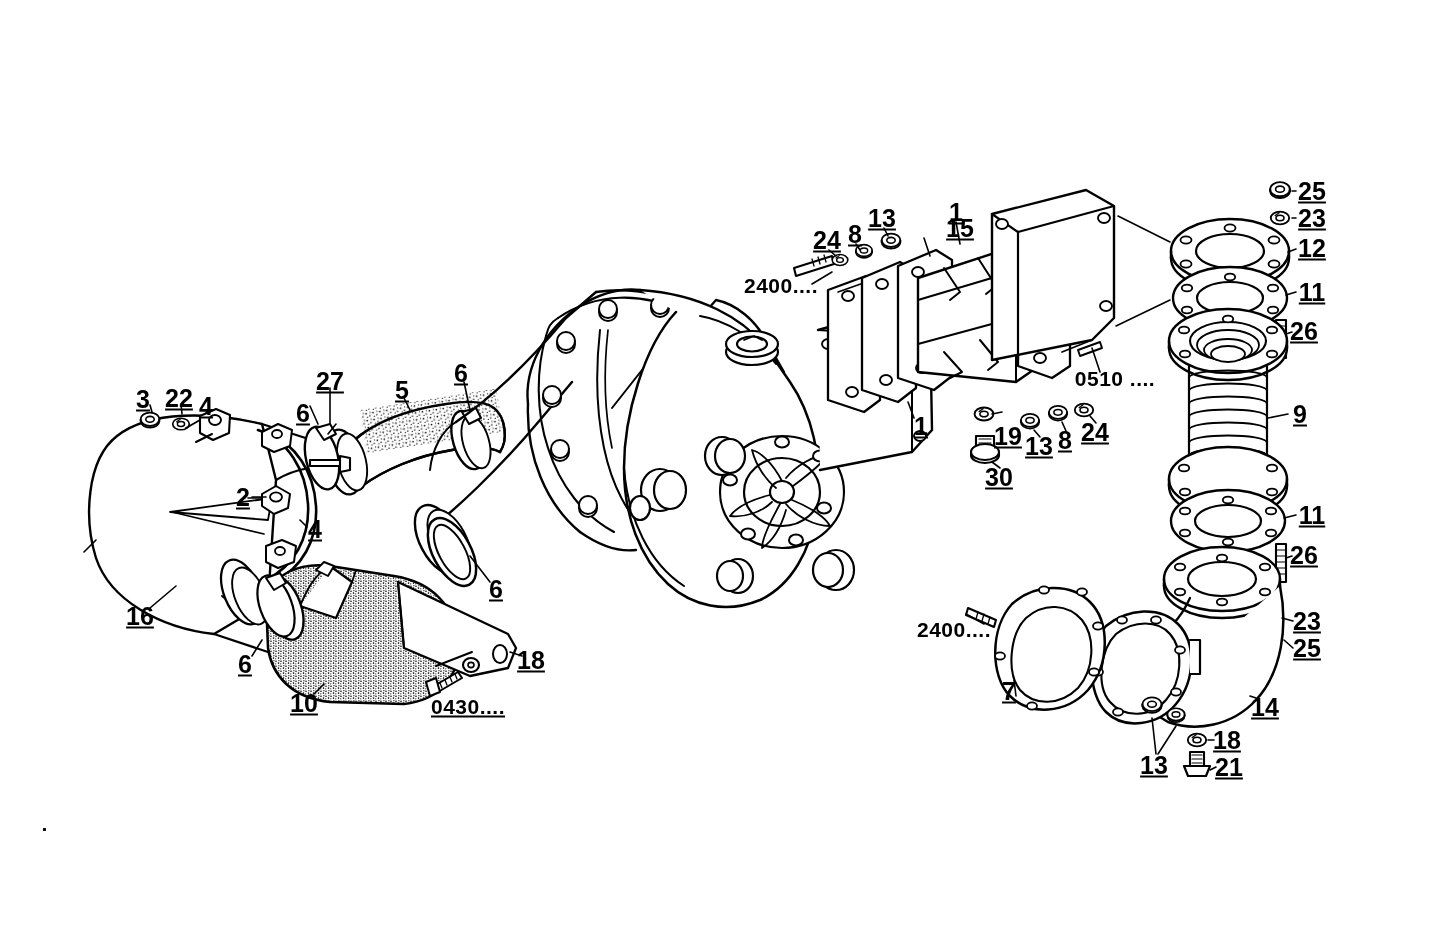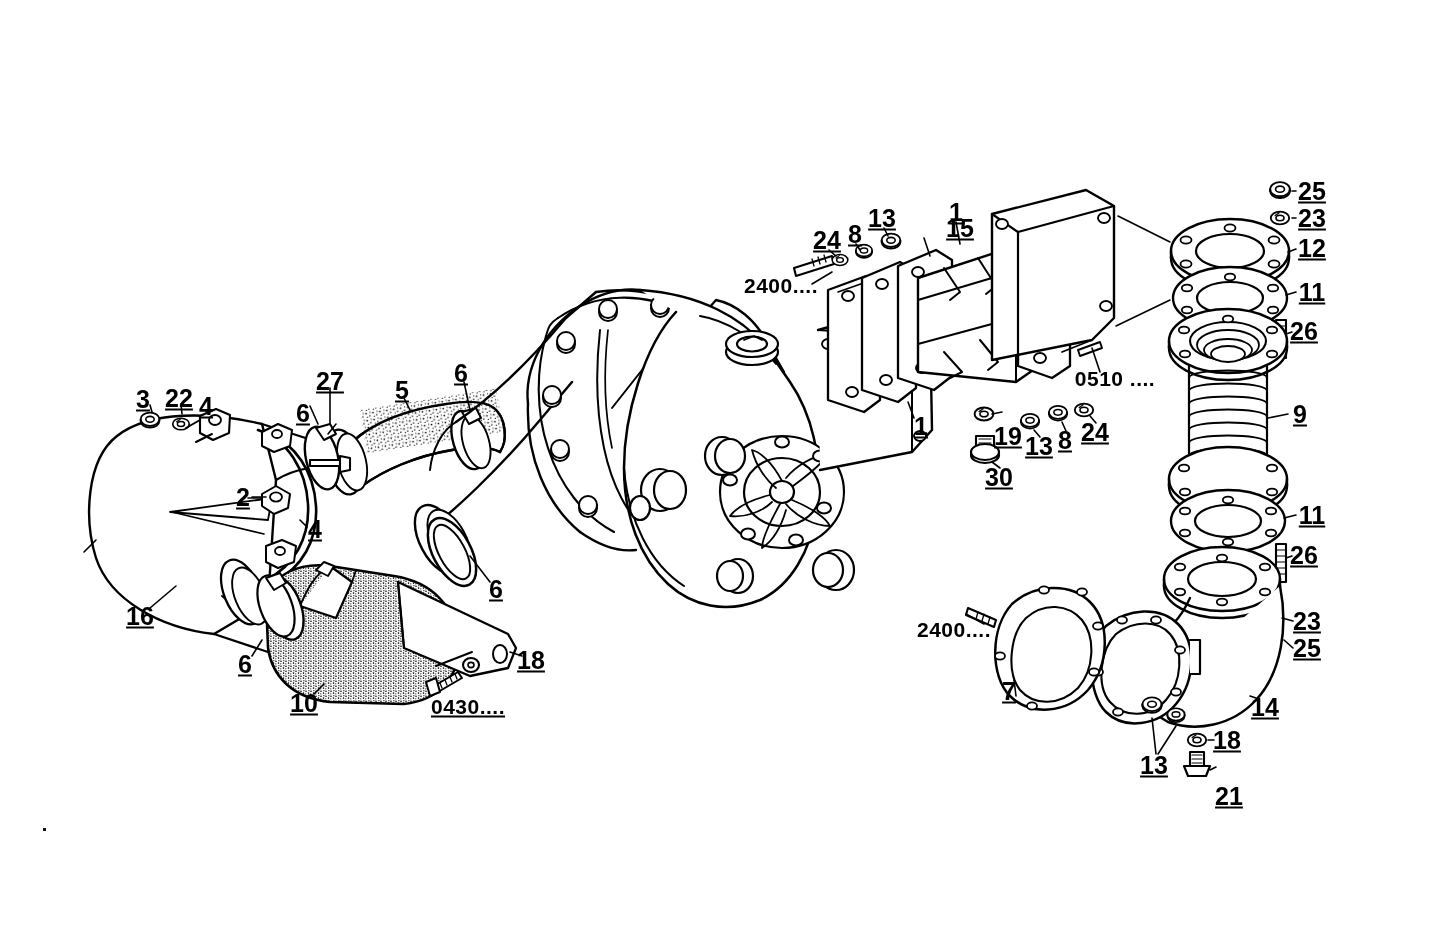--- a/index.html
+++ b/index.html
@@ -591,14 +591,14 @@
     <div class="lbl n" style="left: 1300px; top: 414px;">9</div>
     <div class="lbl n" style="left: 1312px; top: 515px;">11</div>
     <div class="lbl n" style="left: 1304px; top: 555px;">26</div>
     <div class="lbl n" style="left: 1307px; top: 621px;">23</div>
     <div class="lbl n" style="left: 1307px; top: 648px;">25</div>
     <div class="lbl code" style="left: 954px; top: 629px;">2400....</div>
     <div class="lbl n" style="left: 1009px; top: 691px;">7</div>
     <div class="lbl n" style="left: 1265px; top: 707px;">14</div>
     <div class="lbl n" style="left: 1227px; top: 740px; text-align: right;">18</div>
     <div class="lbl n" style="left: 1154px; top: 765px;">13</div>
-    <div class="lbl n" style="left: 1229px; top: 796px;">21</div>
+    <div class="lbl n" style="left: 1229px; top: 767px;">21</div>
   </div>
 
 </body></html>

